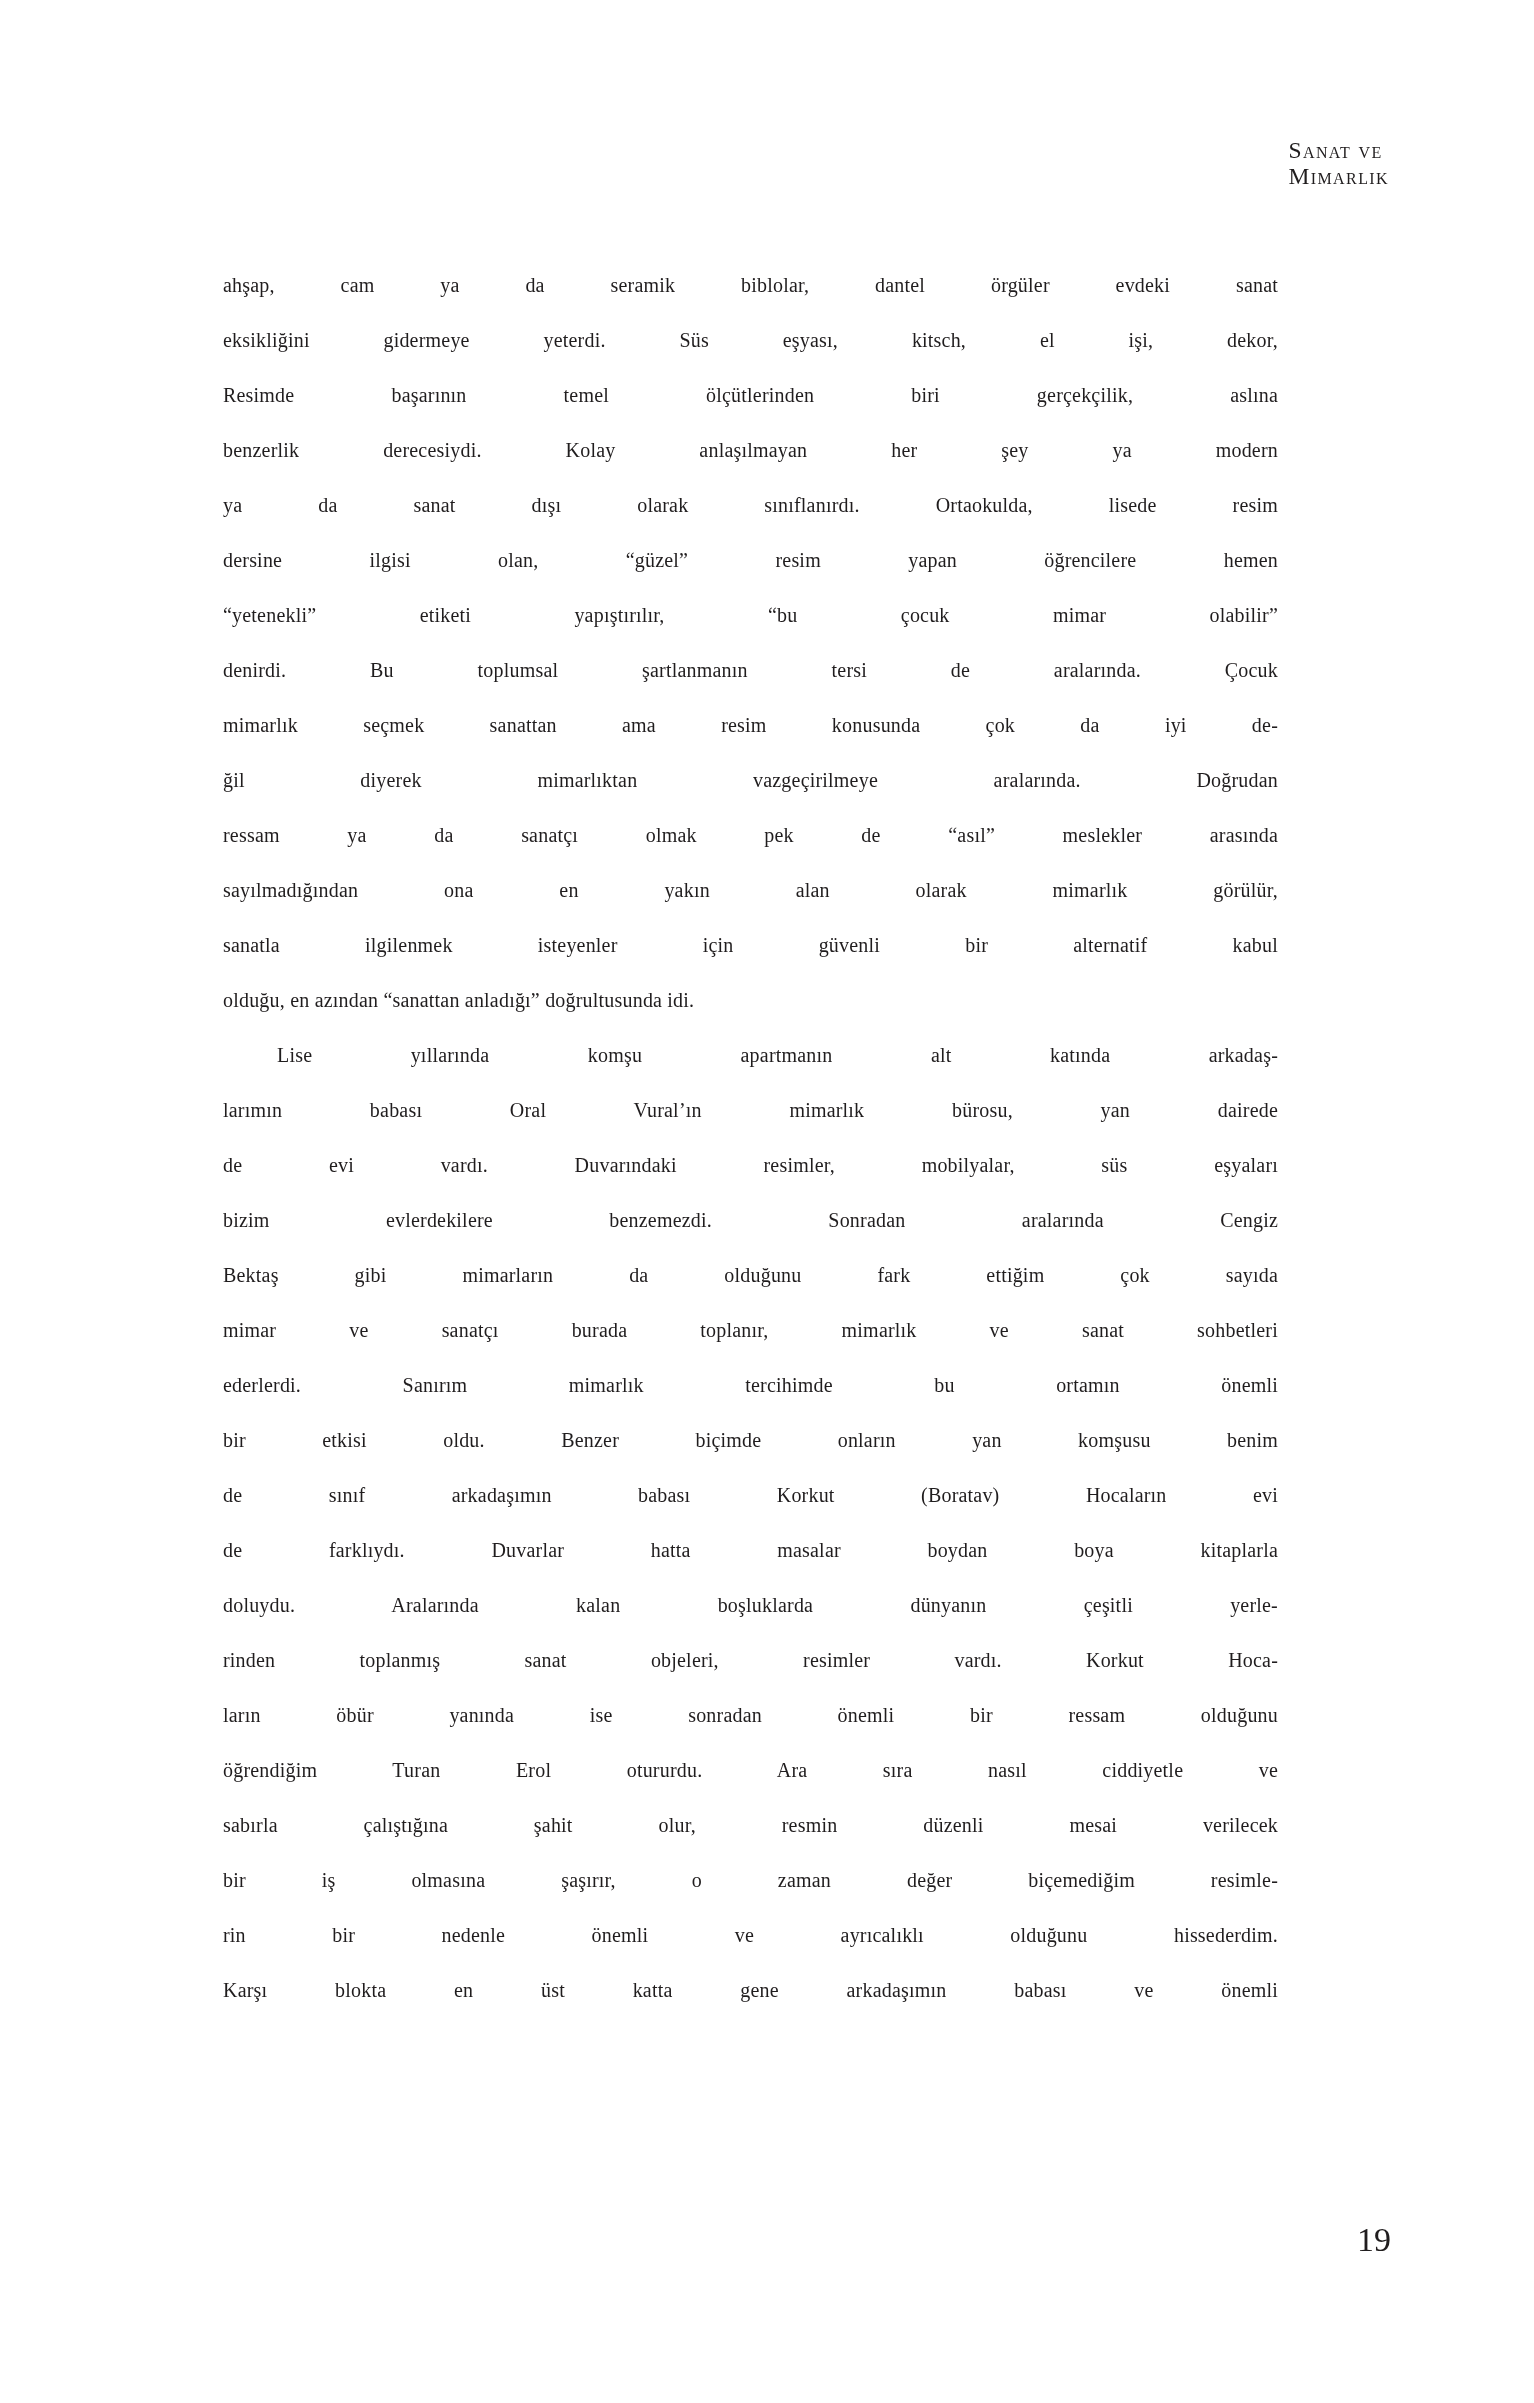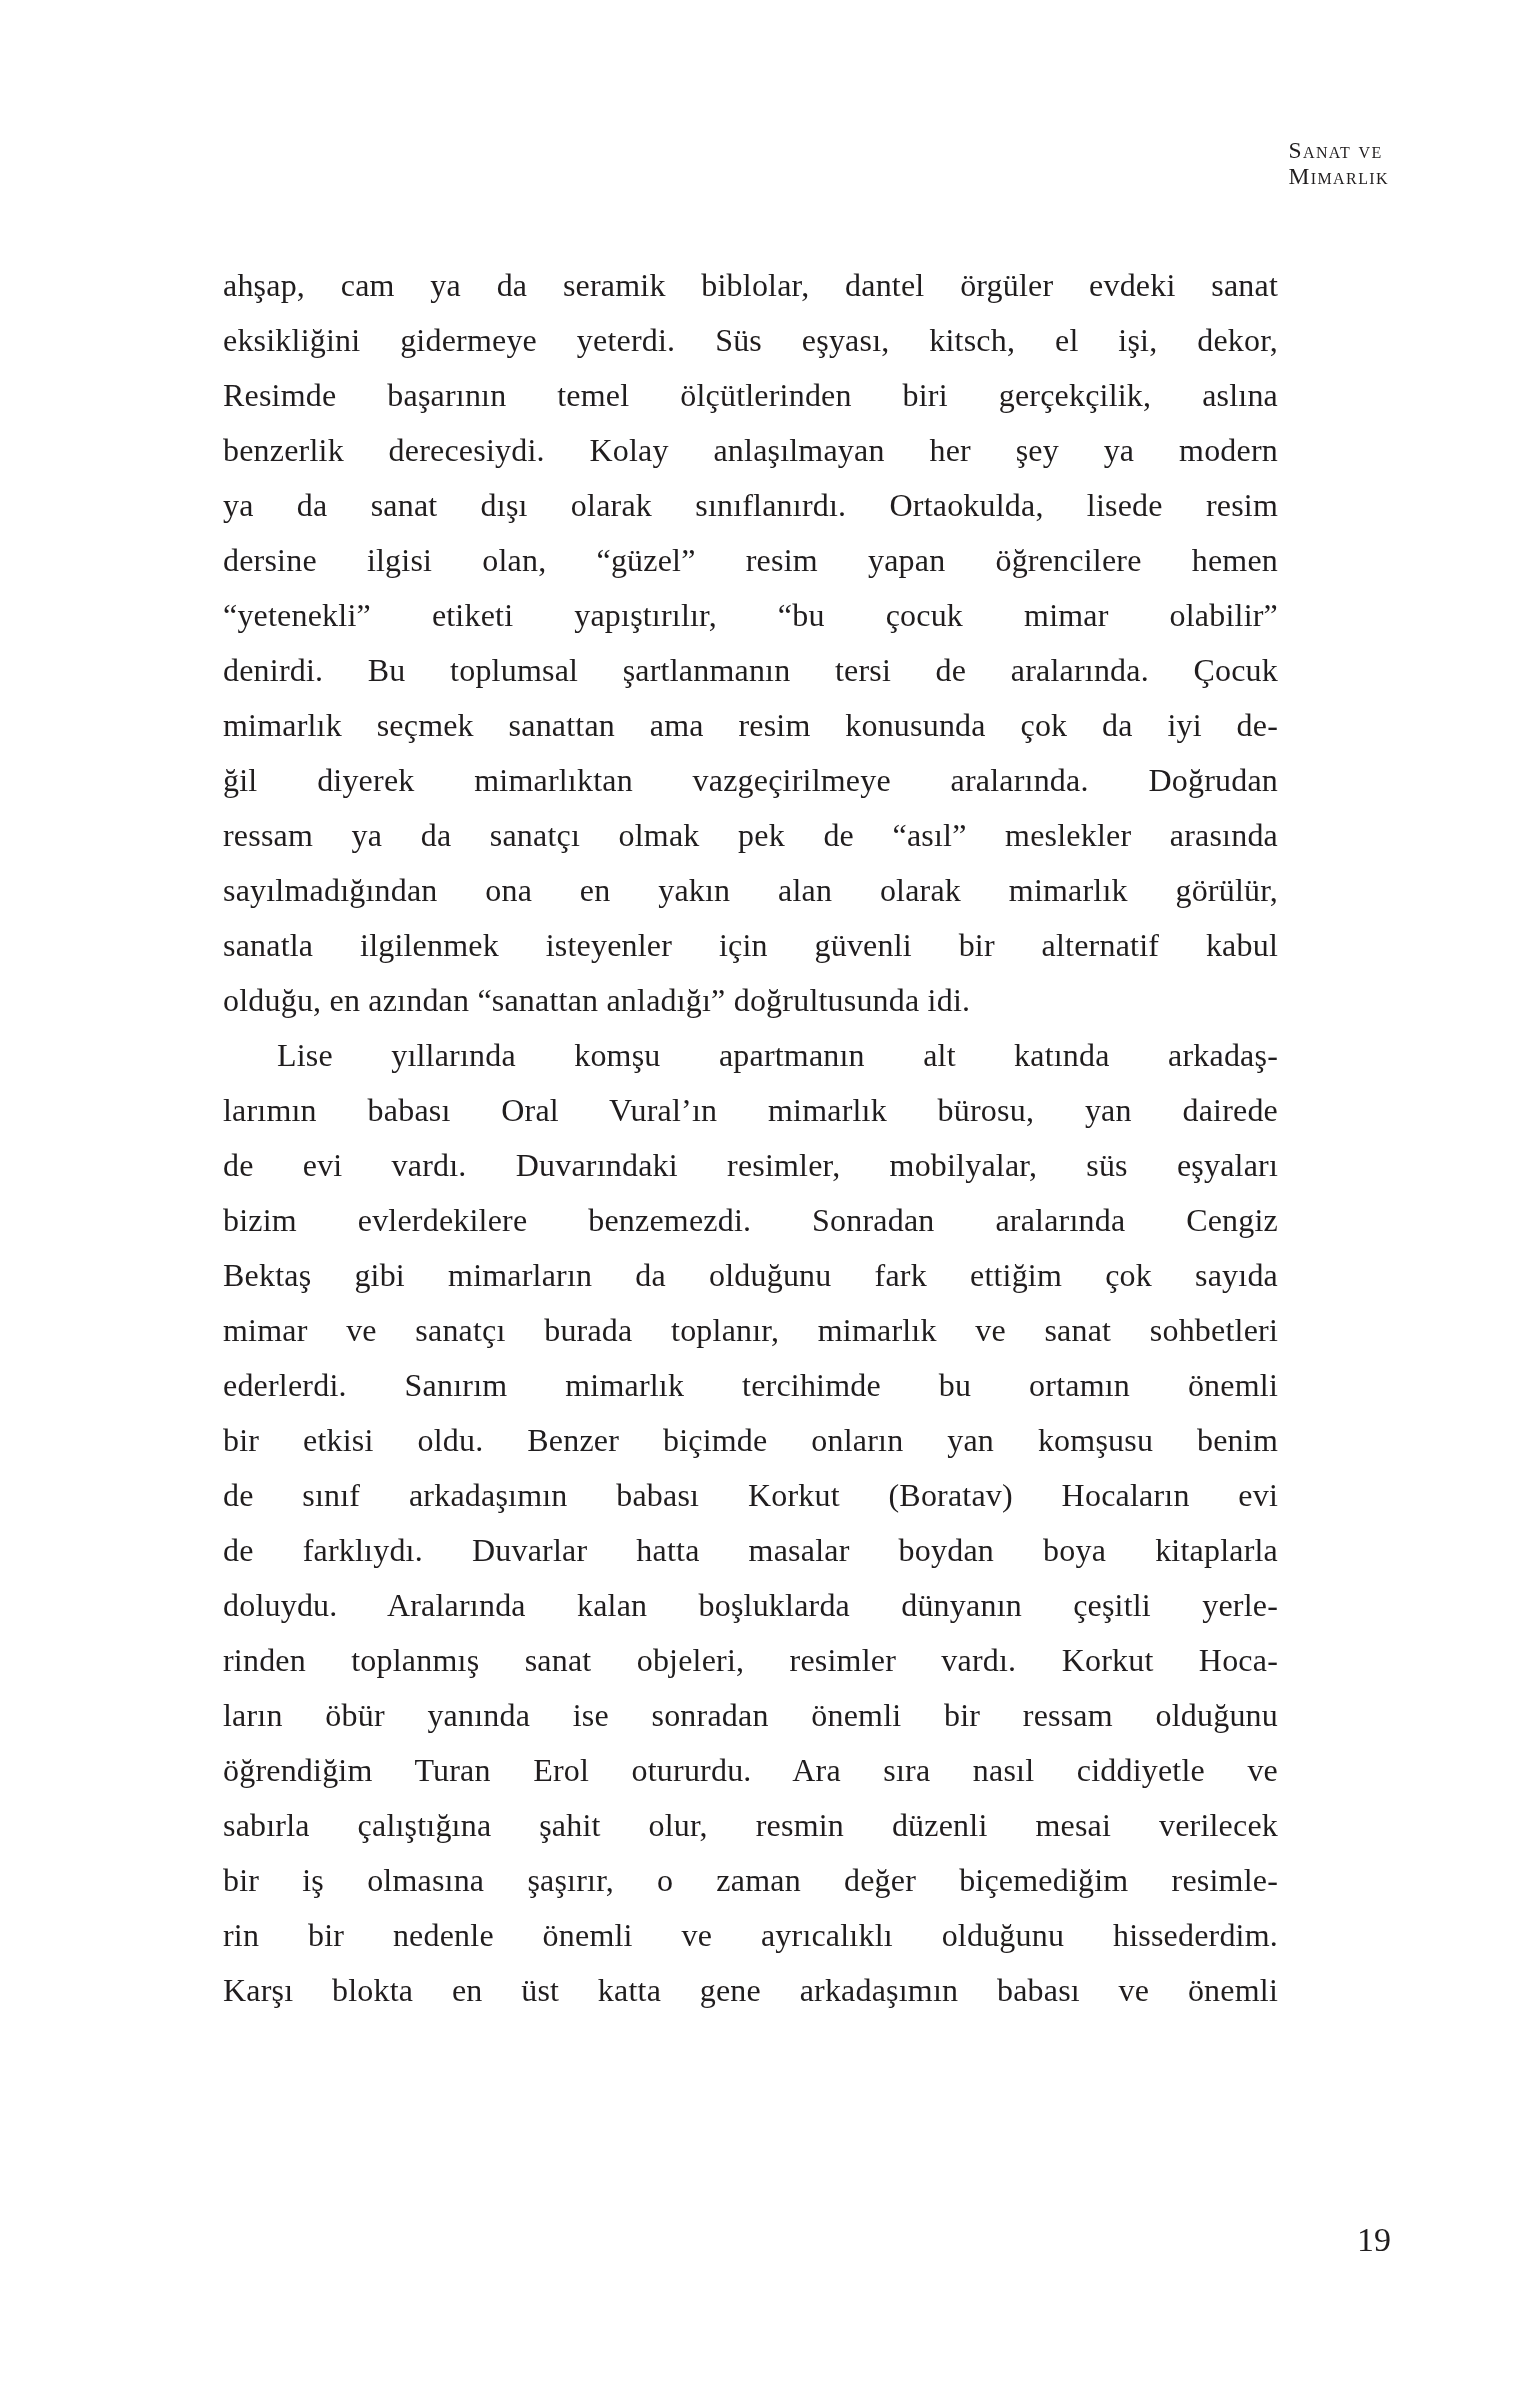--- a/index.html
+++ b/index.html
@@ -32,21 +32,21 @@
     letter-spacing: 1.4px;
     color: var(--text-color);
   }
   .text-block {
     position: absolute;
     left: 223px;
     top: 258px;
     width: 1055px;
   }
   .text-line {
-    font-size: 32px;
+    font-size: 20px;
     line-height: 55px;
     height: 55px;
     white-space: normal;
     text-align: justify;
     text-align-last: justify;
     overflow: hidden;
     letter-spacing: 0.2px;
   }
   .text-line.no-justify {
     text-align-last: left;

